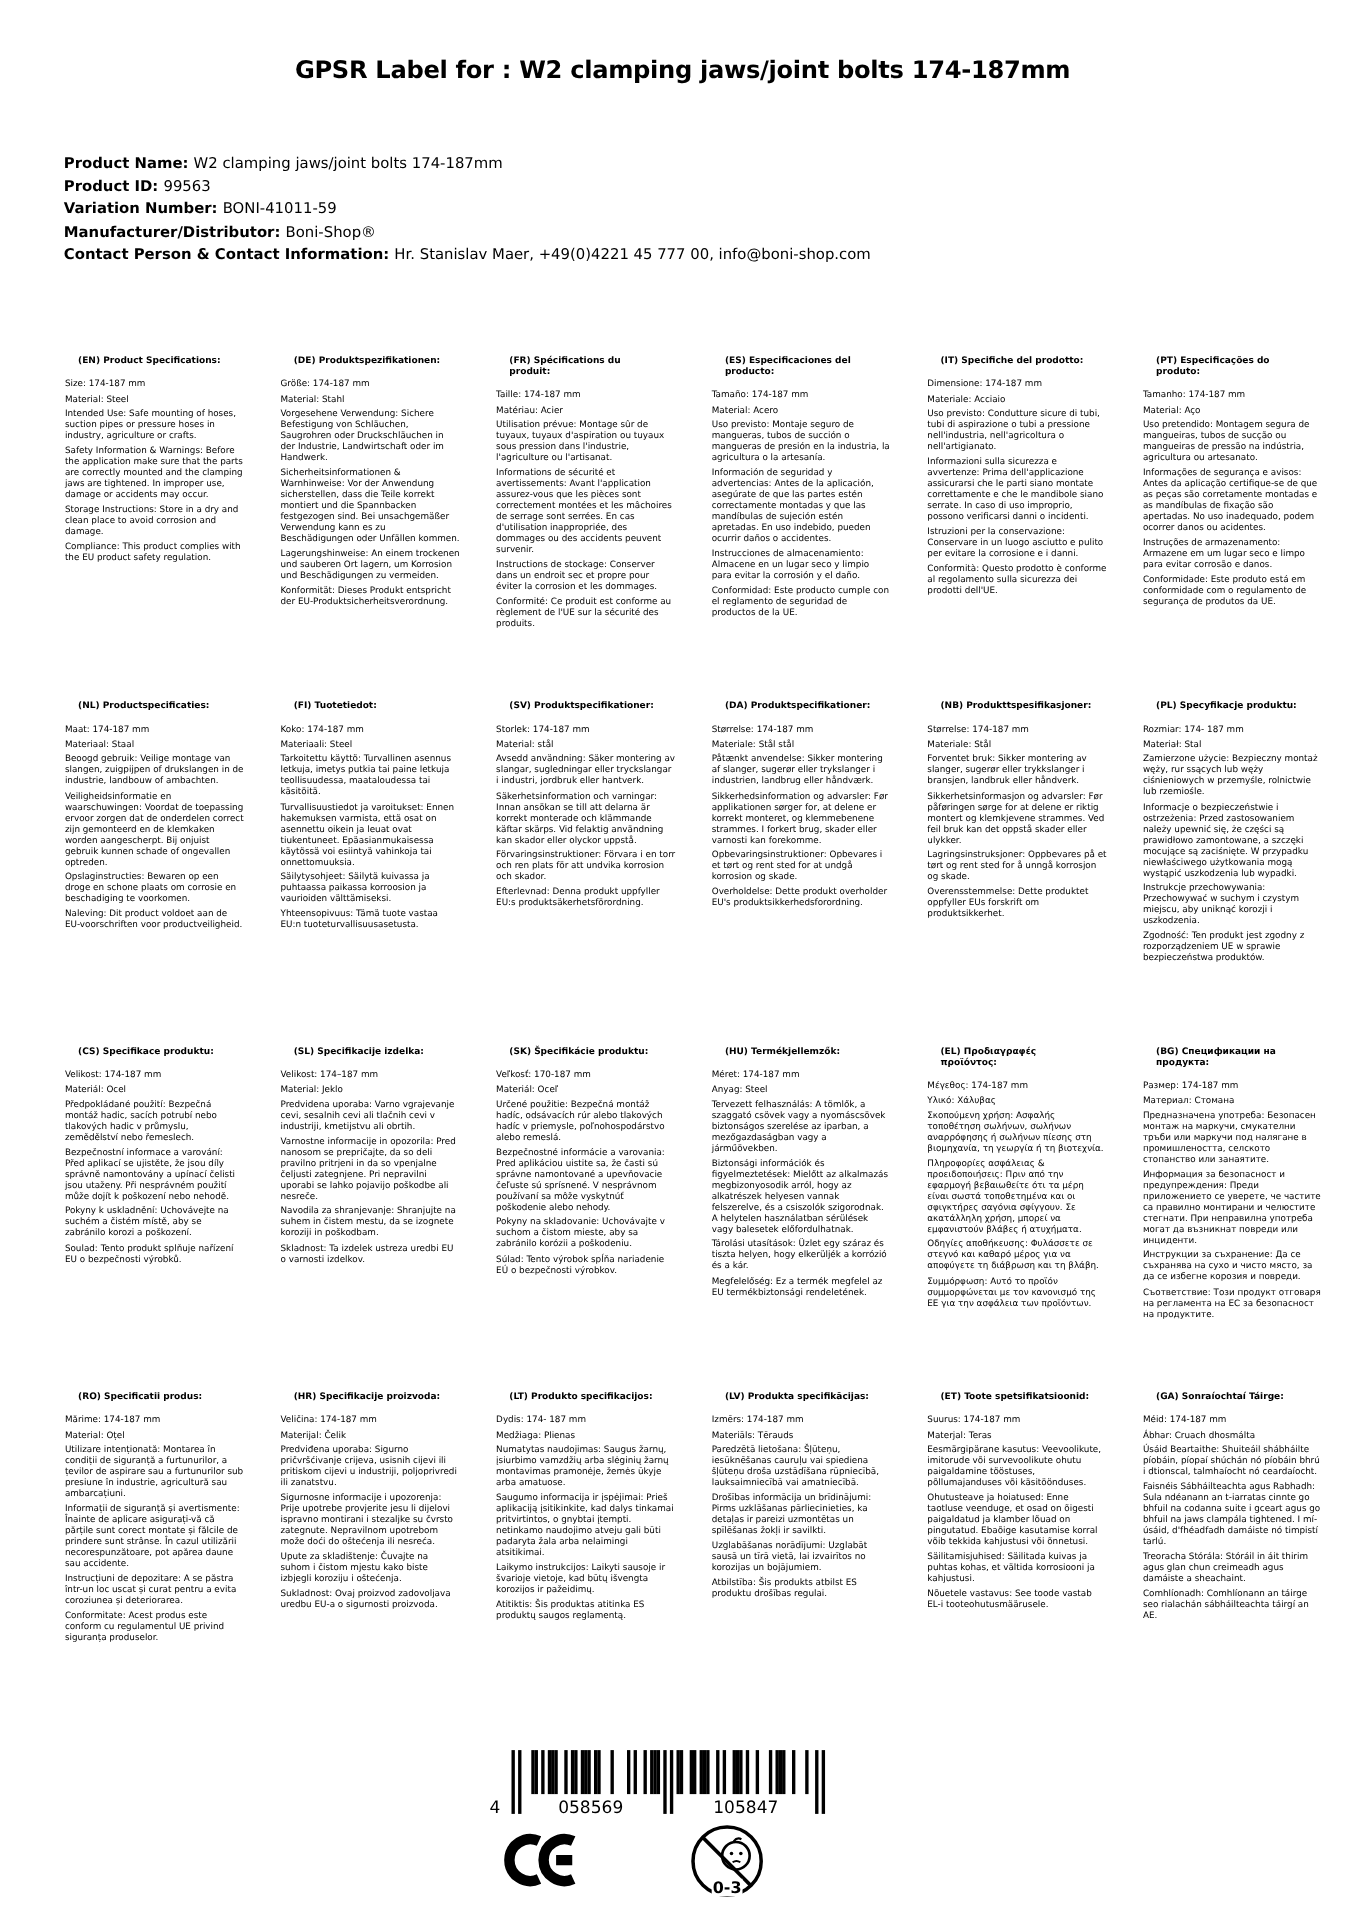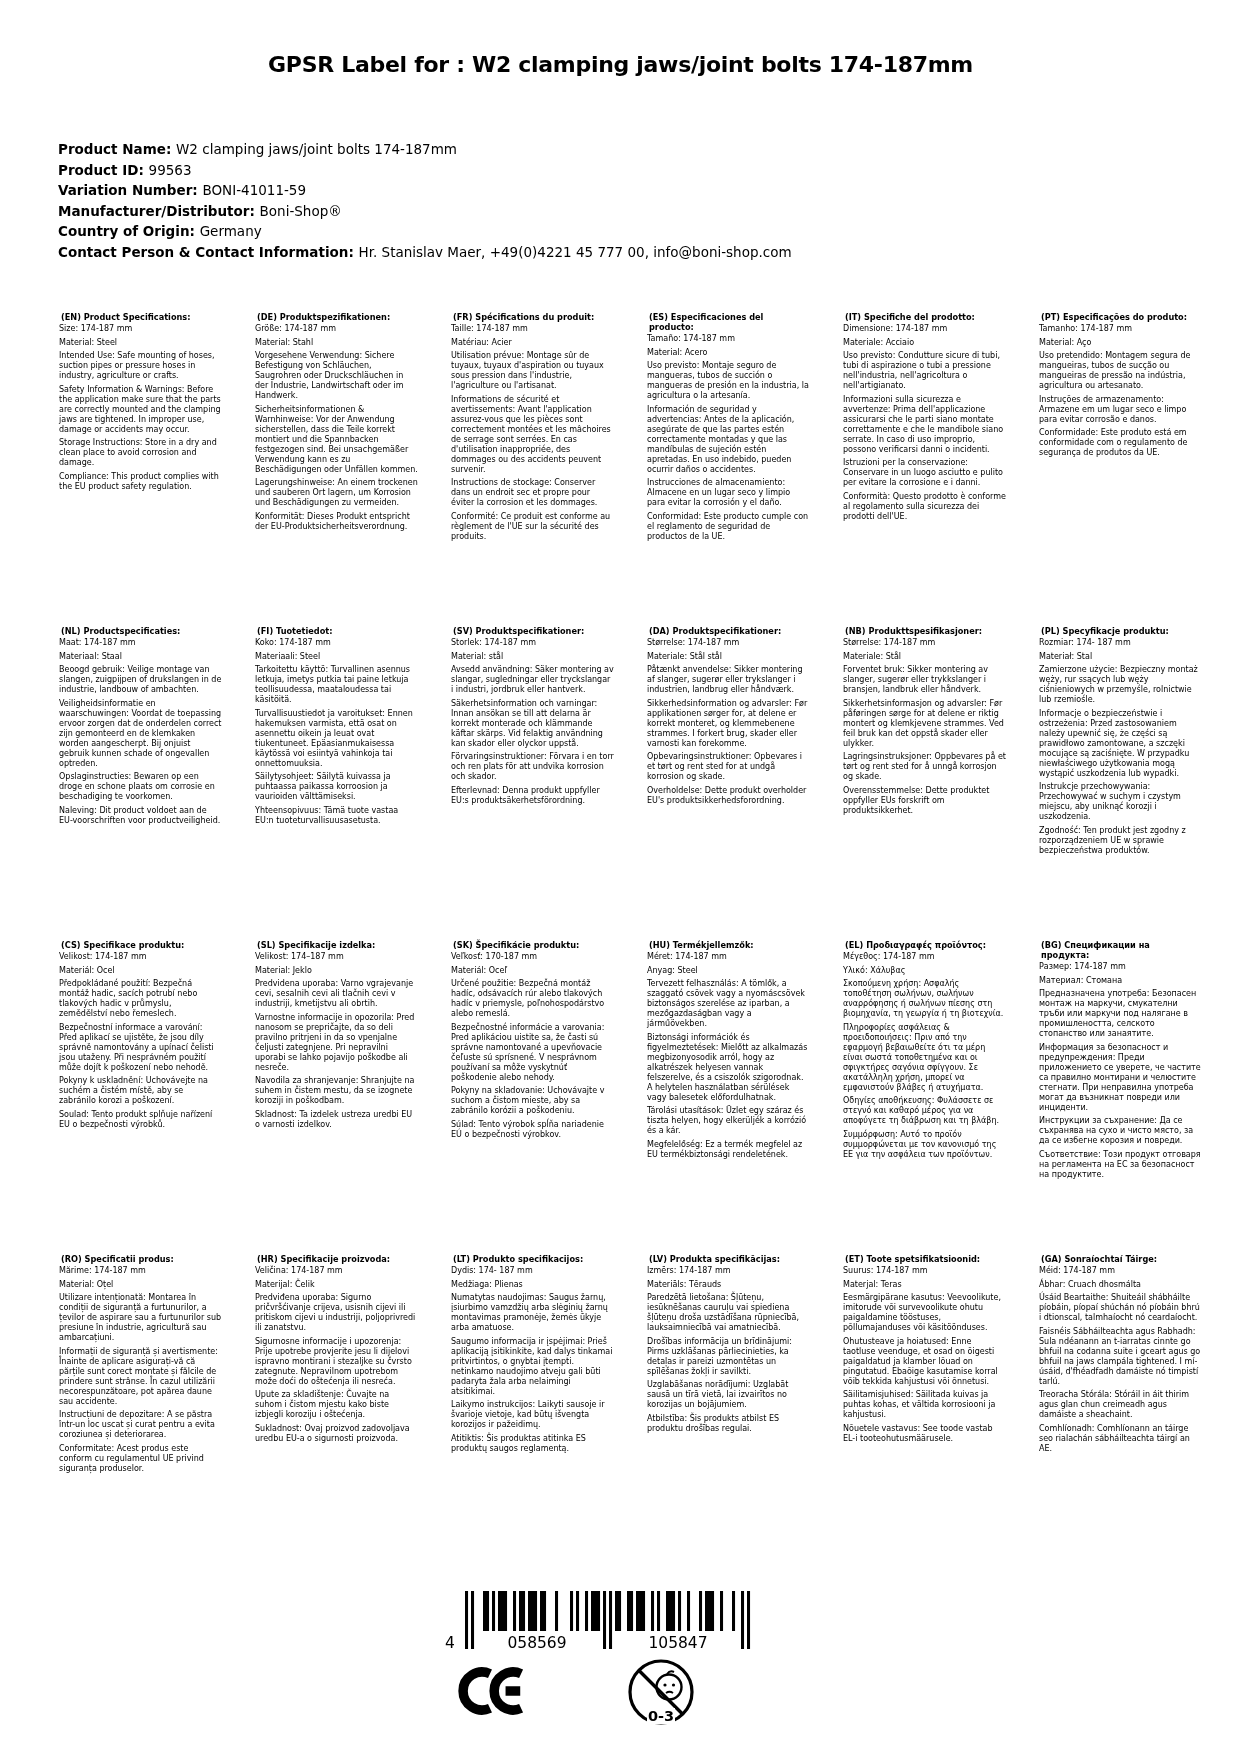--- a/index.html
+++ b/index.html
@@ -8,41 +8,40 @@
   .title{position:absolute;left:0;right:0;top:52px;text-align:center;
          font-size:22px;font-weight:700;letter-spacing:-0.3px;}
   .info{position:absolute;left:58px;top:119px;font-size:13.5px;line-height:20.6px;margin-top:20px;}
   .info-line{white-space:nowrap;}
   .info-label{font-weight:700;}
   .info-value{font-weight:400;}
   .grid{position:absolute;left:59px;top:310px;display:grid;
         grid-template-columns:repeat(6,163px);column-gap:33px;
         grid-template-rows:repeat(4,314px);align-items:start;}
   .lang-block{font-size:8px;line-height:10px;}
-  .lb-head{font-weight:700;font-size:8.2px;margin:2px;}
+  .lb-head{font-weight:700;font-size:8.2px;margin:12px;}
   .lb-line{margin:0;}
   .lb-line + .lb-line{margin-top:3.5px;}
   .barcode{position:absolute;left:443px;top:1591px;}
   .barcode svg text{font-family:"DejaVu Sans","Liberation Sans",sans-serif;}
   .ce-mark{position:absolute;left:452px;top:1663px;}
   .age-warning{position:absolute;left:626px;top:1656px;}
 </style>
 </head>
 <body>
 
 <div class="page">
 
   <div class="title">GPSR Label for : W2 clamping jaws/joint bolts 174-187mm</div>
 
   <div class="info">
       <div class="info-line"><span class="info-label">Product Name: </span><span class="info-value">W2 clamping jaws/joint bolts 174-187mm</span></div>
       <div class="info-line"><span class="info-label">Product ID: </span><span class="info-value">99563</span></div>
       <div class="info-line"><span class="info-label">Variation Number: </span><span class="info-value">BONI-41011-59</span></div>
       <div class="info-line"><span class="info-label">Manufacturer/Distributor: </span><span class="info-value">Boni-Shop®</span></div>
-      <div class="info-line"><span class="info-label">Country of Origin: </span><span class="info-value">Germany</span></div>
       <div class="info-line"><span class="info-label">Contact Person &amp; Contact Information: </span><span class="info-value">Hr. Stanislav Maer, +49(0)4221 45 777 00, info@boni-shop.com</span></div>
     </div>
 
   <div class="grid">
       <div class="lang-block">
         <p class="lb-head">(EN) Product Specifications:</p>
         <p class="lb-line">Size: 174-187 mm</p>
         <p class="lb-line">Material: Steel</p>
         <p class="lb-line">Intended Use: Safe mounting of hoses, suction pipes or pressure hoses in industry, agriculture or crafts.</p>
         <p class="lb-line">Safety Information &amp; Warnings: Before the application make sure that the parts are correctly mounted and the clamping jaws are tightened. In improper use, damage or accidents may occur.</p>
@@ -83,20 +82,21 @@
         <p class="lb-line">Uso previsto: Condutture sicure di tubi, tubi di aspirazione o tubi a pressione nell'industria, nell'agricoltura o nell'artigianato.</p>
         <p class="lb-line">Informazioni sulla sicurezza e avvertenze: Prima dell'applicazione assicurarsi che le parti siano montate correttamente e che le mandibole siano serrate. In caso di uso improprio, possono verificarsi danni o incidenti.</p>
         <p class="lb-line">Istruzioni per la conservazione: Conservare in un luogo asciutto e pulito per evitare la corrosione e i danni.</p>
         <p class="lb-line">Conformità: Questo prodotto è conforme al regolamento sulla sicurezza dei prodotti dell'UE.</p>
       </div>
       <div class="lang-block">
         <p class="lb-head">(PT) Especificações do produto:</p>
         <p class="lb-line">Tamanho: 174-187 mm</p>
         <p class="lb-line">Material: Aço</p>
         <p class="lb-line">Uso pretendido: Montagem segura de mangueiras, tubos de sucção ou mangueiras de pressão na indústria, agricultura ou artesanato.</p>
+        <p class="lb-line">Informações de segurança e avisos: Antes da aplicação certifique-se de que as peças são corretamente montadas e as mandíbulas de fixação são apertadas. No uso inadequado, podem ocorrer danos ou acidentes.</p>
         <p class="lb-line">Instruções de armazenamento: Armazene em um lugar seco e limpo para evitar corrosão e danos.</p>
         <p class="lb-line">Conformidade: Este produto está em conformidade com o regulamento de segurança de produtos da UE.</p>
       </div>
       <div class="lang-block">
         <p class="lb-head">(NL) Productspecificaties:</p>
         <p class="lb-line">Maat: 174-187 mm</p>
         <p class="lb-line">Materiaal: Staal</p>
         <p class="lb-line">Beoogd gebruik: Veilige montage van slangen, zuigpijpen of drukslangen in de industrie, landbouw of ambachten.</p>
         <p class="lb-line">Veiligheidsinformatie en waarschuwingen: Voordat de toepassing ervoor zorgen dat de onderdelen correct zijn gemonteerd en de klemkaken worden aangescherpt. Bij onjuist gebruik kunnen schade of ongevallen optreden.</p>
         <p class="lb-line">Opslaginstructies: Bewaren op een droge en schone plaats om corrosie en beschadiging te voorkomen.</p>

